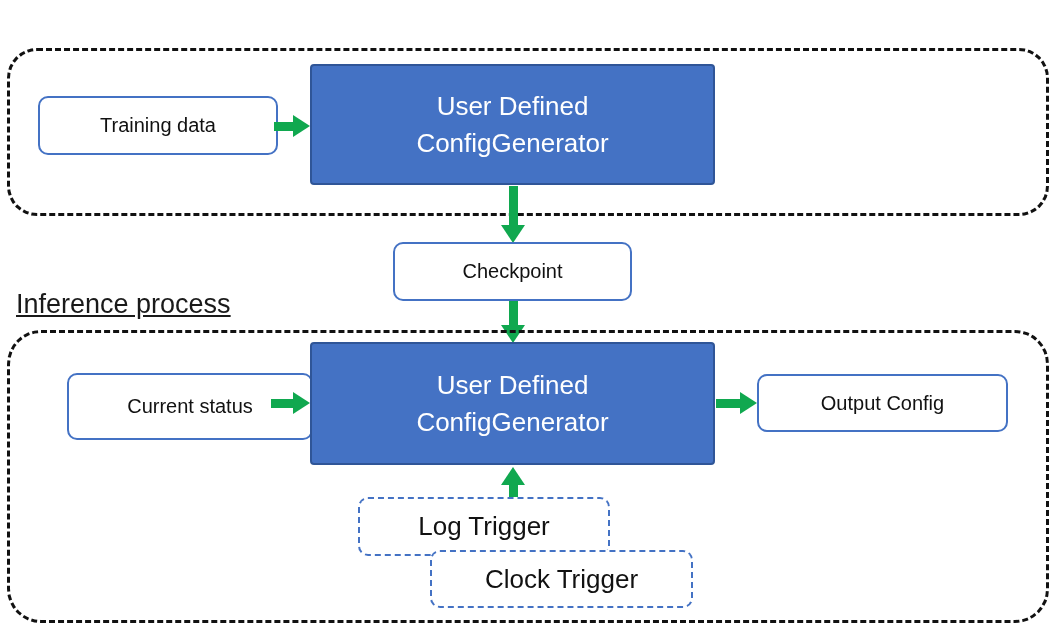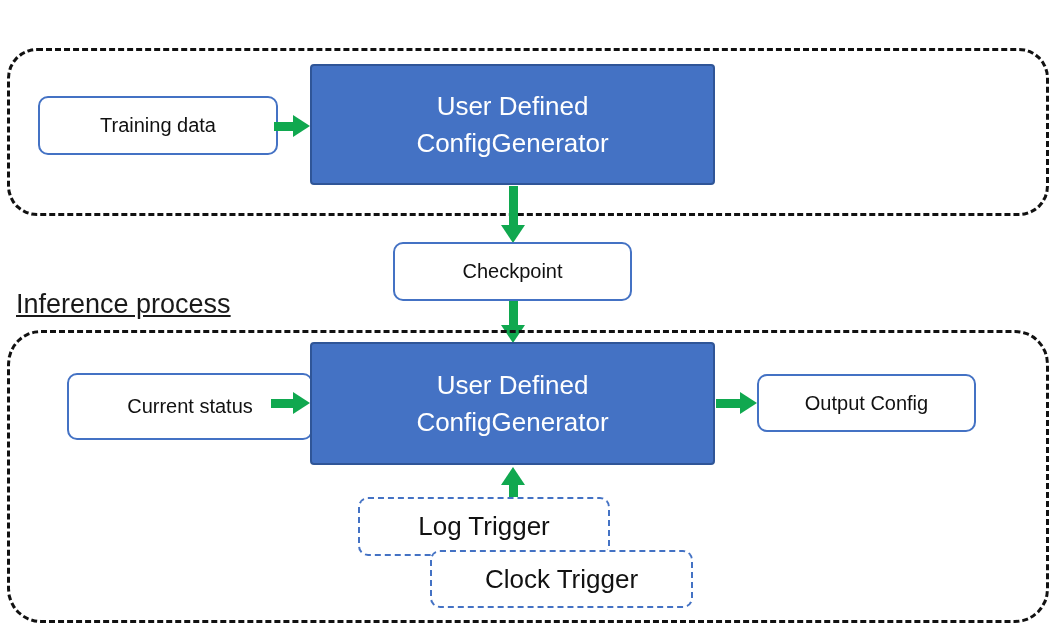--- a/index.html
+++ b/index.html
@@ -137,21 +137,21 @@
   <div class="blue-box" style="left:310px; top:342px; width:405px; height:123px;">
     <span>User Defined</span>
     <span>ConfigGenerator</span>
   </div>
 
   <div class="arrow right" style="left:271px; top:392px; width:39px; height:22px;">
     <div class="shaft" style="width:25px;"></div>
     <div class="head"></div>
   </div>
 
-  <div class="white-box" style="left:757px; top:374px; width:219px; height:58px;">Output Config</div>
+  <div class="white-box" style="left:757px; top:374px; width:251px; height:58px;">Output Config</div>
 
   <div class="arrow right" style="left:716px; top:392px; width:41px; height:22px;">
     <div class="shaft" style="width:27px;"></div>
     <div class="head"></div>
   </div>
 
   <div class="arrow up" style="left:501px; top:467px; width:24px; height:31px;">
     <div class="shaft" style="height:15px;"></div>
     <div class="head"></div>
   </div>

